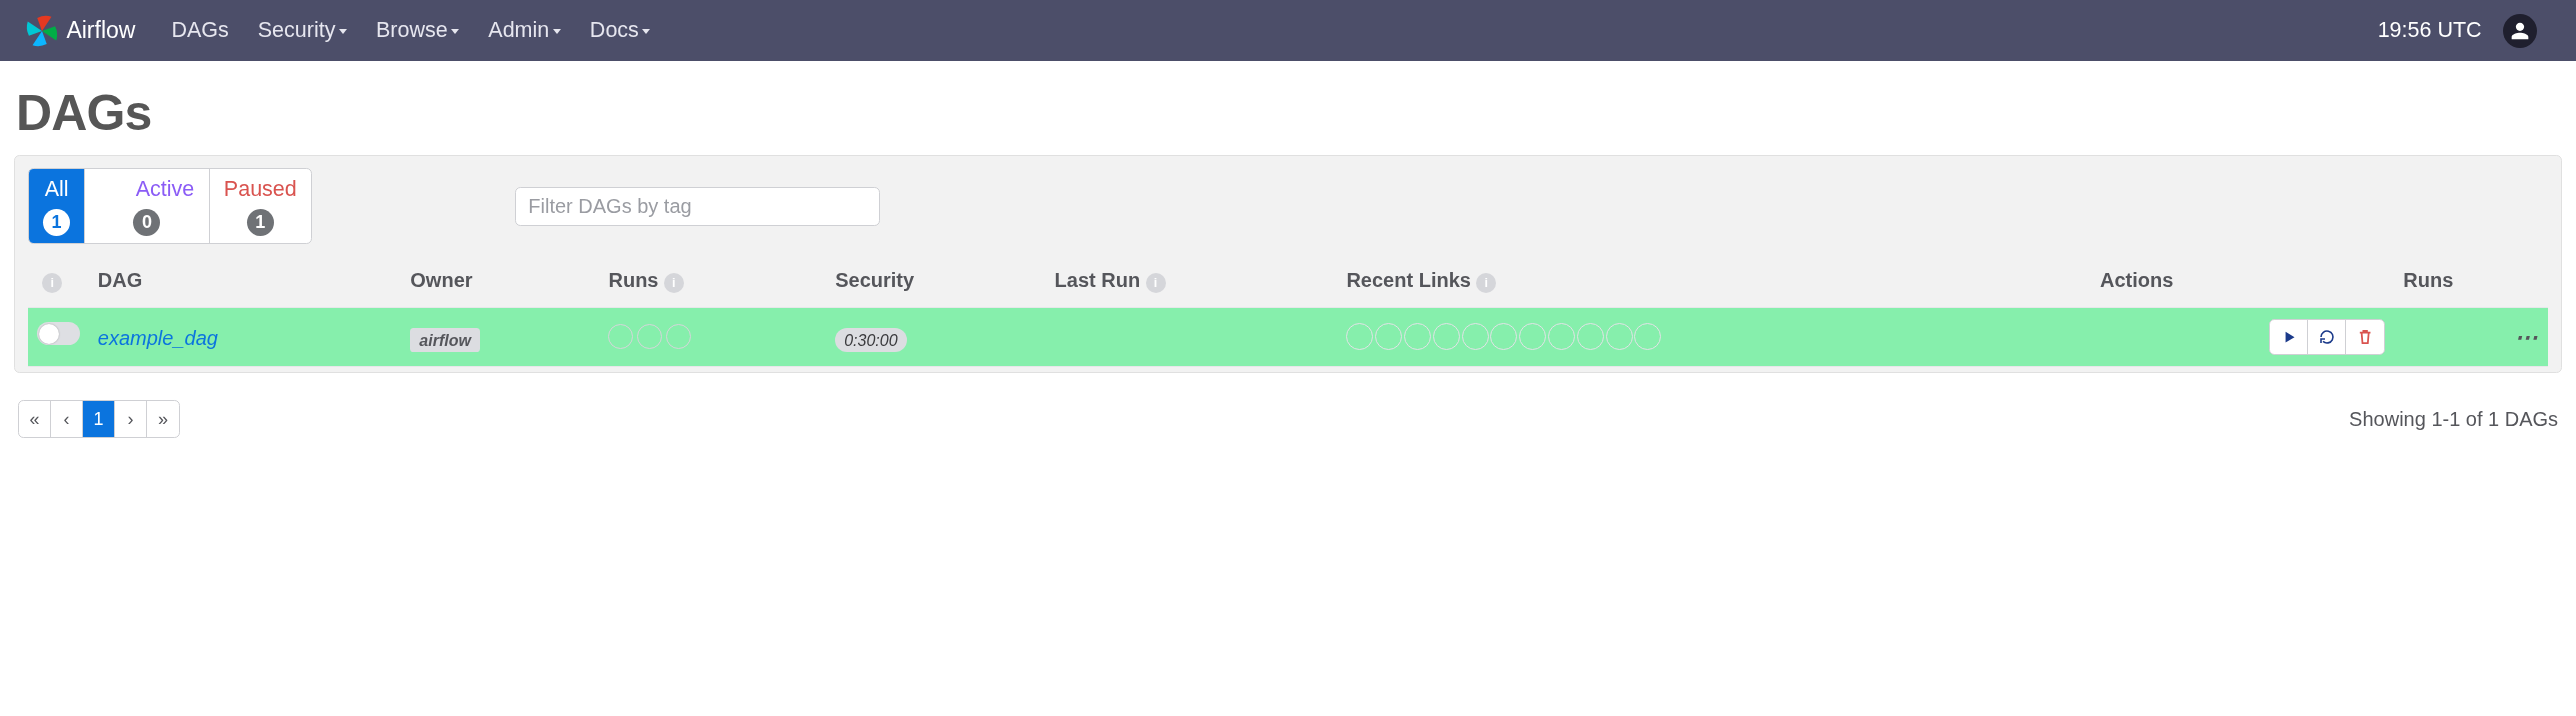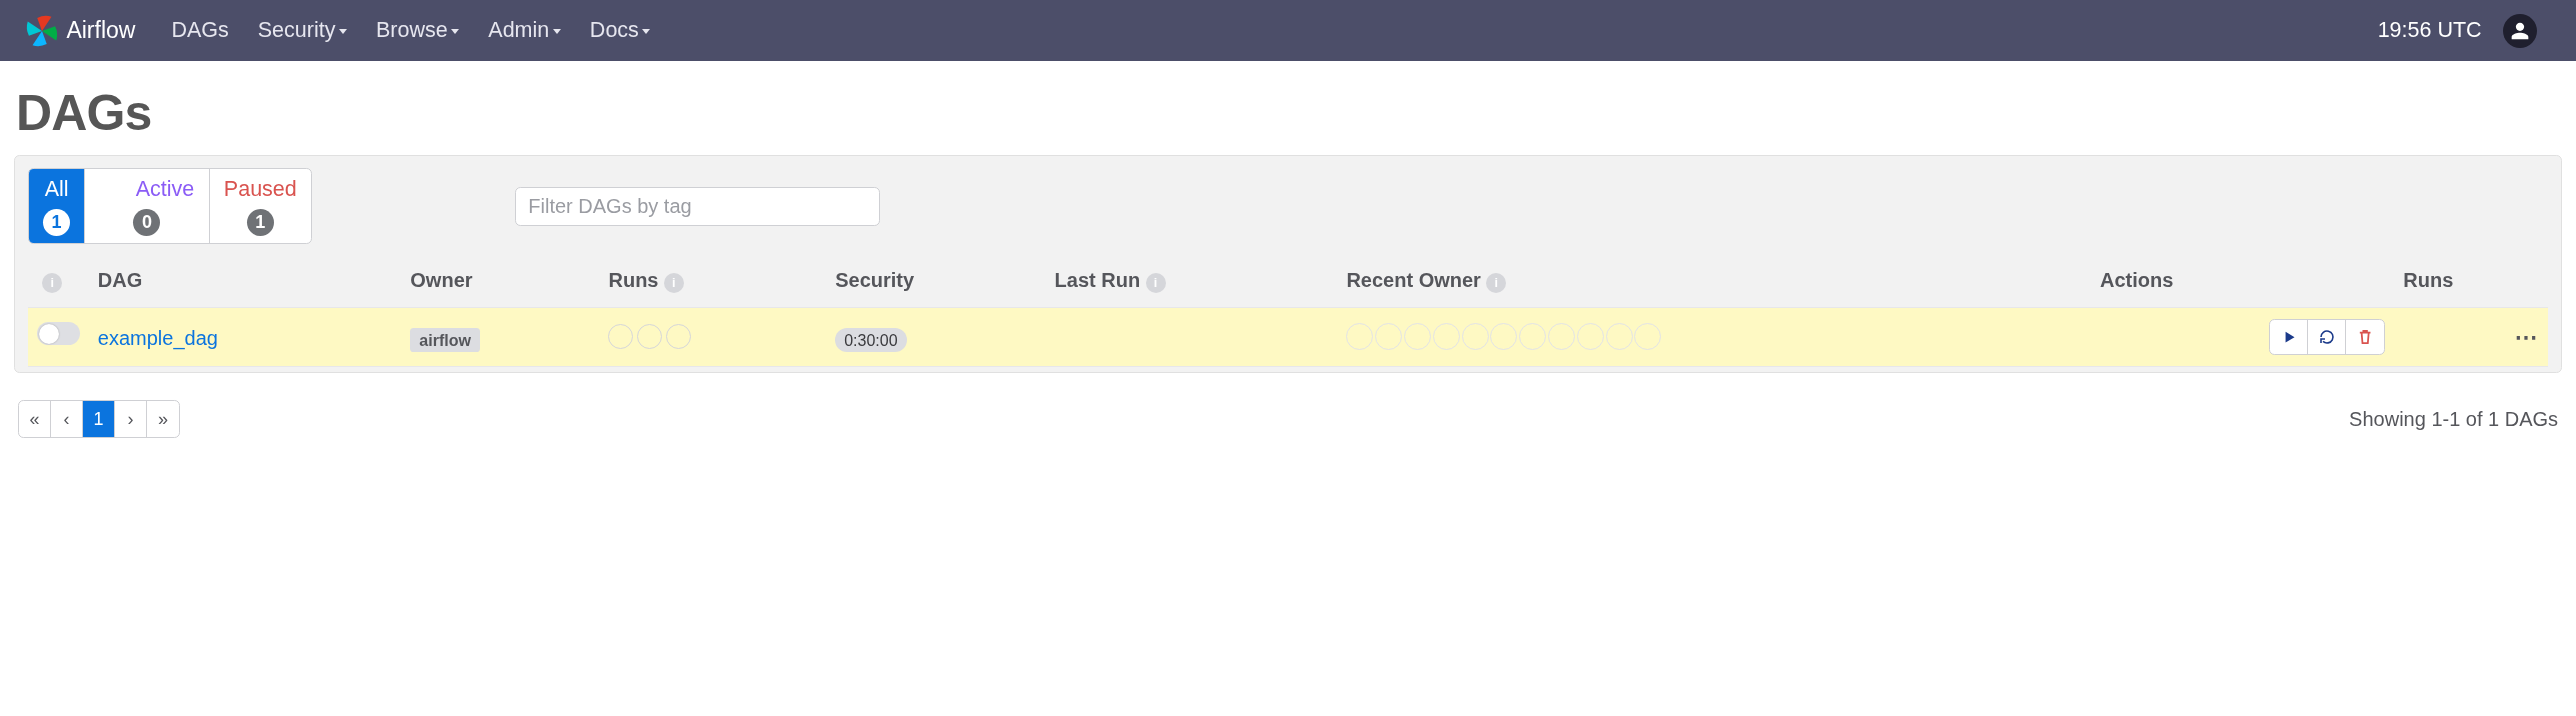--- a/index.html
+++ b/index.html
@@ -32,21 +32,21 @@
   .pill-grey  { background:#6f7276; color:#fff; }
   .filter-input, .search-input { height:39px; border:0.9px solid #cfd0d4; border-radius:5.4px; background:#fff; font-size:20px; padding:0 12.5px; color:#333; }
   .filter-input::placeholder, .search-input::placeholder { color:#9a9ca2; }
   .filter-input { width:365px; margin-left:auto; margin-right:auto; position:absolute; left:487px; }
   .search-input { width:315px; margin-left:auto; }
   .filter-row-wrap { position:relative; display:flex; align-items:center; }
   
   .dag-table { width:100%; border-collapse:collapse; }
   .dag-table th { text-align:left; font-size:20px; font-weight:600; color:#55565b; padding:12.5px 9px 14.3px; }
   .dag-table th .info-dot, .info-dot { display:inline-flex; width:20px; height:20px; border-radius:50%; background:#d5d6da; color:#fff; font-weight:700; font-size:12.5px; align-items:center; justify-content:center; margin-left:5.4px; }
-  .dag-row { background:#fef9c3; }
+  .dag-row { background:#86efac;font-style:italic; }
   .dag-row td { padding:10.7px 9px; border-top:0.9px solid #e7e7ea; border-bottom:0.9px solid #e7e7ea; vertical-align:middle; }
   .toggle { width:43px; height:23px; border-radius:11.6px; background:#dedfe3; position:relative; display:inline-block; }
   .toggle::after { content:""; position:absolute; width:20px; height:20px; border-radius:50%; background:#fff; top:1.8px; left:1.8px; box-shadow:0 0 1.8px rgba(0,0,0,.3); }
   .dag-link { color:#0b74de; font-size:20px; text-decoration:none; }
   .owner-badge { background:#dcdde1; color:#55565b; font-size:16px; font-weight:600; padding:3.6px 9px; border-radius:3.6px; }
   .run-dots { display:flex; gap:3.6px; }
   .run-dot { width:25px; height:25px; border-radius:50%; border:1.8px solid #d5d6da; }
   .sched-badge { background:#dcdde1; color:#3a3a3d; font-size:16px; padding:3.6px 9px; border-radius:12px; }
   .task-dots { display:flex; gap:1.8px; }
   .task-dot { width:27px; height:27px; border-radius:50%; border:1.8px solid #e2e3e7; }
@@ -121,21 +121,21 @@
 
     <table class="dag-table">
       <thead>
         <tr>
           <th style="width:43px"><span class="info-dot">i</span></th>
           <th>DAG</th>
           <th>Owner</th>
           <th><span>Runs</span><span class="info-dot">i</span></th>
           <th>Security</th>
           <th><span>Last Run</span><span class="info-dot">i</span></th>
-          <th><span>Recent Owner</span><span class="info-dot">i</span></th>
+          <th><span>Recent Links</span><span class="info-dot">i</span></th>
           <th class="th-right">Actions</th>
           <th class="th-right">Runs</th>
         </tr>
       </thead>
       <tbody id="dag-tbody">
           <tr class="dag-row">
             <td><span class="toggle"></span></td>
             <td><a class="dag-link" href="#">example_dag</a></td>
             <td><span class="owner-badge">airflow</span></td>
             <td>

